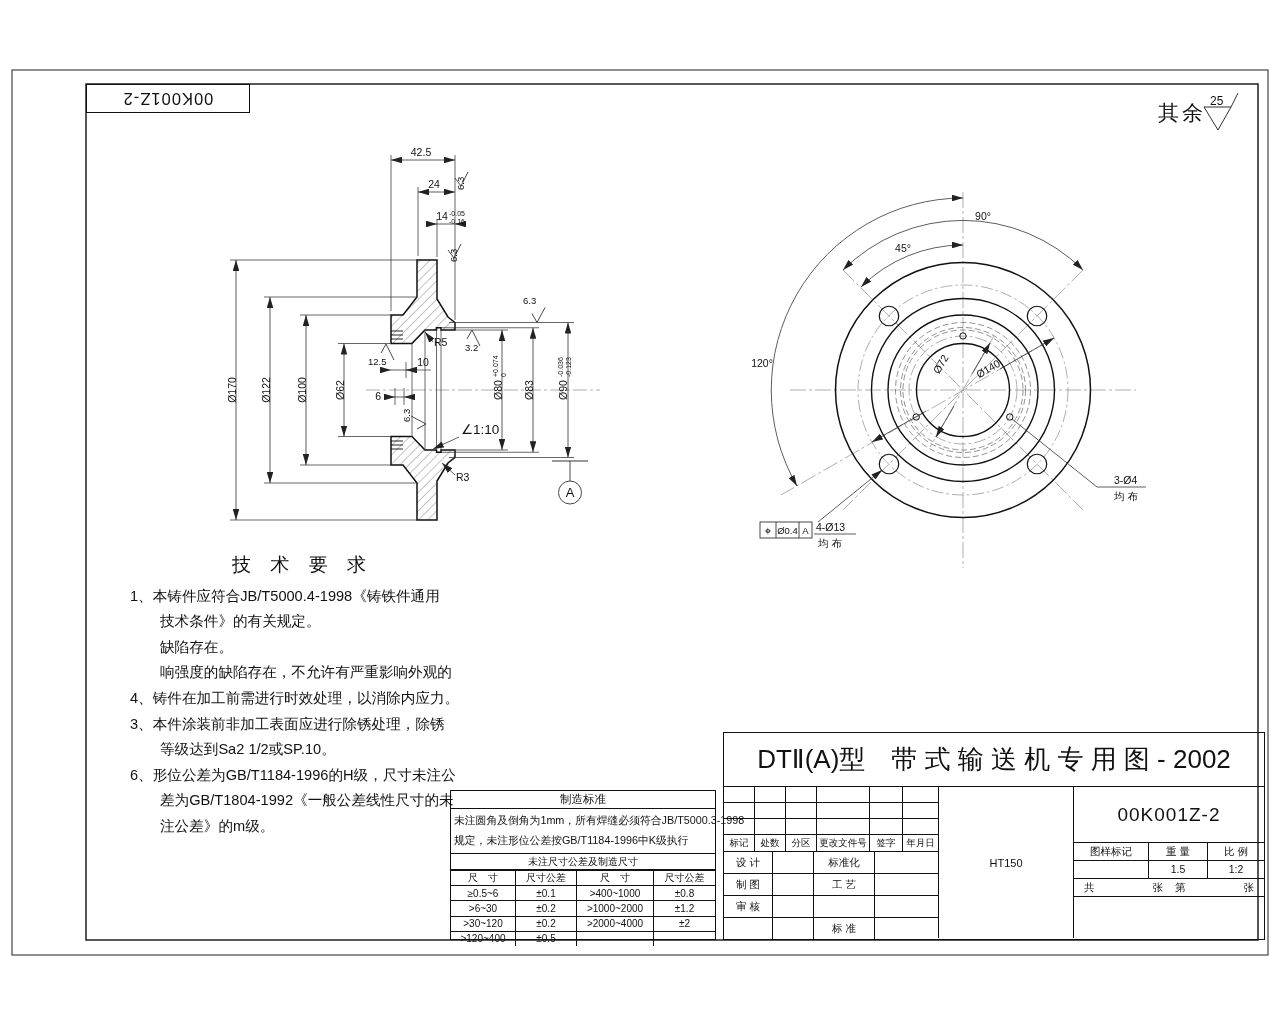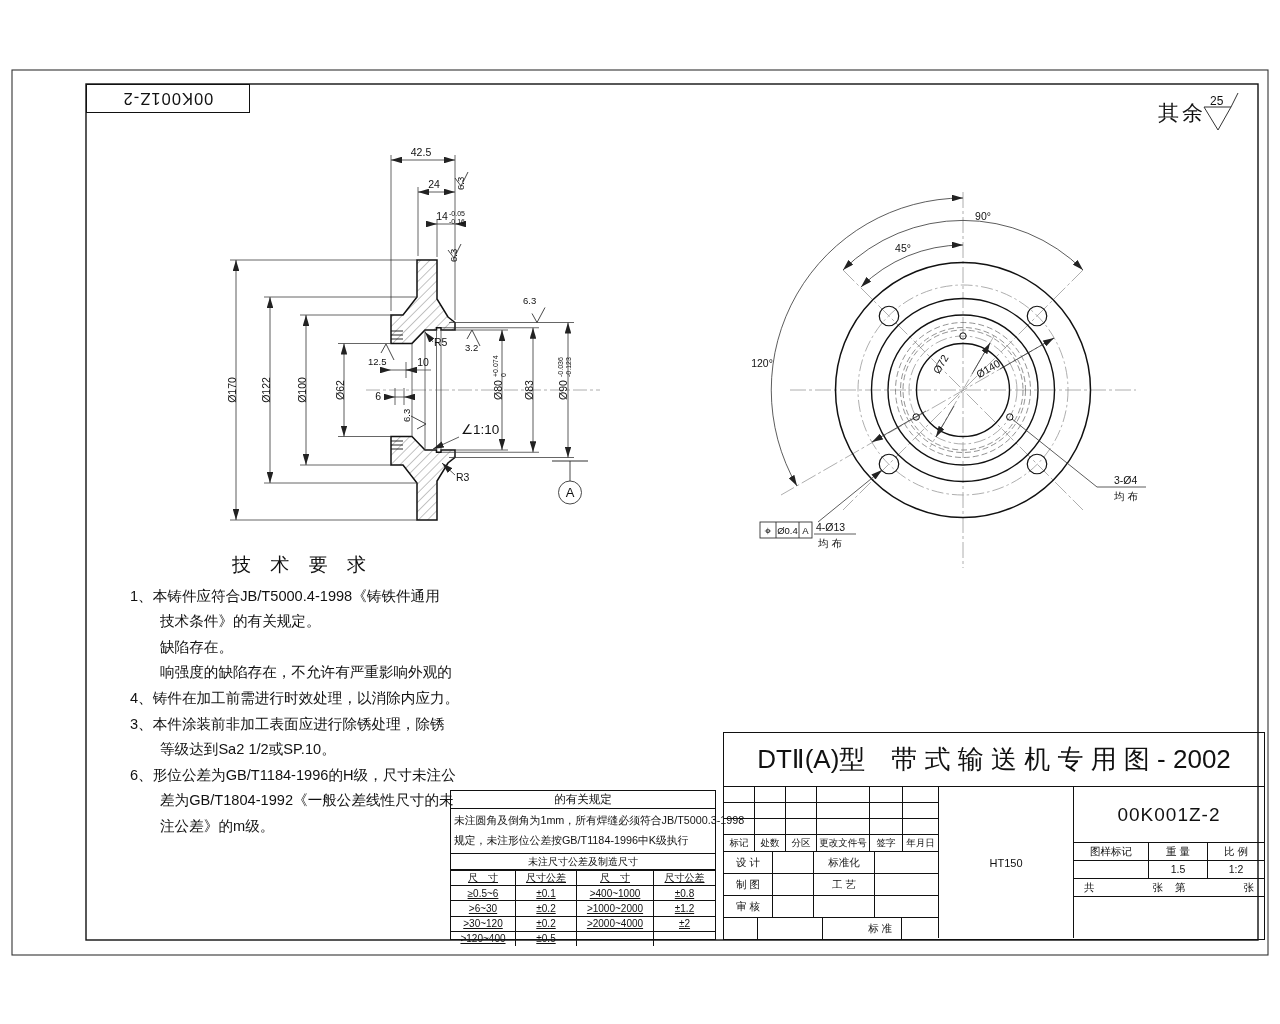--- a/index.html
+++ b/index.html
@@ -17,39 +17,39 @@
   .tline{white-space:nowrap;}
   .tline.ind{margin-left:30px;}
 
   
   .mfg{left:450px;top:790px;width:266px;height:150px;border:1.4px solid #111;font-size:10px;}
   .mfg .r1{height:17px;line-height:17px;text-align:center;font-size:11.5px;border-bottom:1px solid #111;}
   .mfg .notes{height:42px;border-bottom:1px solid #111;padding:1px 3px;font-size:10.8px;line-height:20px;}
   .mfg .notes div{white-space:nowrap;overflow:visible;}
   .mfg .r2{height:15px;line-height:15px;text-align:center;font-size:10px;border-bottom:1px solid #111;}
   .mfg table{border-collapse:collapse;width:100%;}
-  .mfg td{border:1px solid #111;height:14.2px;text-align:center;font-size:10px;padding:0;text-decoration:underline;}
+  .mfg td{border:1px solid #111;height:14.2px;text-align:center;font-size:10px;padding:0;}
   .mfg tr td:first-child{border-left:none;}
   .mfg tr td:last-child{border-right:none;}
   .mfg tr:last-child td{border-bottom:none;}
 
   
   .tb{left:716px;top:732px;width:542px;height:208px;border:1.8px solid #111;margin-left:7px;}
   .tb .main{height:53px;line-height:53px;text-align:center;font-size:26px;border-bottom:1.2px solid #111;white-space:nowrap;}
   .tb .body{display:flex;height:151px;}
   .tb .lft{width:214px;border-right:1.1px solid #111;font-size:9.5px;}
   .row6{display:flex;border-bottom:1px solid #111;}
   .row6 span{display:block;text-align:center;border-right:1px solid #111;overflow:hidden;white-space:nowrap;}
   .row6 span:last-child{border-right:none;}
   .e16{height:15px;}
   .h17{height:16px;line-height:16px;}
   .row4{display:flex;border-bottom:1px solid #111;height:21px;line-height:21px;font-size:10.5px;}
   .row4 span{display:block;text-align:center;border-right:1px solid #111;}
   .row4 span:last-child{border-right:none;}
-  .row4.last{border-bottom:none;height:22px;gap:36px;}
+  .row4.last{border-bottom:none;height:22px;}
   .tb .mid{width:134px;border-right:1.1px solid #111;display:flex;flex-direction:column;}
   .tb .pname{height:104px;border-bottom:1px solid #111;display:flex;align-items:center;justify-content:center;font-size:20px;letter-spacing:3px;white-space:nowrap;}
   .tb .pmat{flex:1;display:flex;align-items:center;justify-content:center;font-size:11px;}
   .tb .rgt{flex:1;font-size:10.5px;}
   .tb .docno{height:55px;line-height:55px;text-align:center;font-size:19px;border-bottom:1px solid #111;letter-spacing:1px;}
   .rrow{display:flex;border-bottom:1px solid #111;height:17px;line-height:17px;}
   .rrow span{display:block;text-align:center;border-right:1px solid #111;}
   .rrow span:last-child{border-right:none;}
   .minis{display:flex;width:74px;border-right:1px solid #111;}
   .minis i{display:block;flex:1;border-right:1px solid #111;font-style:normal;}
@@ -336,21 +336,21 @@
   <div class="tline ind">响强度的缺陷存在，不允许有严重影响外观的</div>
   <div class="tline">4、铸件在加工前需进行时效处理，以消除内应力。</div>
   <div class="tline">3、本件涂装前非加工表面应进行除锈处理，除锈</div>
   <div class="tline ind">等级达到Sa2 1/2或SP.10。</div>
   <div class="tline">6、形位公差为GB/T1184-1996的H级，尺寸未注公</div>
   <div class="tline ind">差为GB/T1804-1992《一般公差线性尺寸的未</div>
   <div class="tline ind">注公差》的m级。</div>
 </div>
 
 <div class="abs mfg">
-  <div class="r1">的有关规定</div>
+  <div class="r1">制造标准</div>
   <div class="notes">
     <div>未注圆角及倒角为1mm，所有焊缝必须符合JB/T5000.3-1998</div>
     <div>规定，未注形位公差按GB/T1184-1996中K级执行</div>
   </div>
   <div class="r2">未注尺寸公差及制造尺寸</div>
   <table>
     <tbody>
         <tr>
       <td style="width:64px">尺　寸</td>
       <td style="width:60px">尺寸公差</td>

